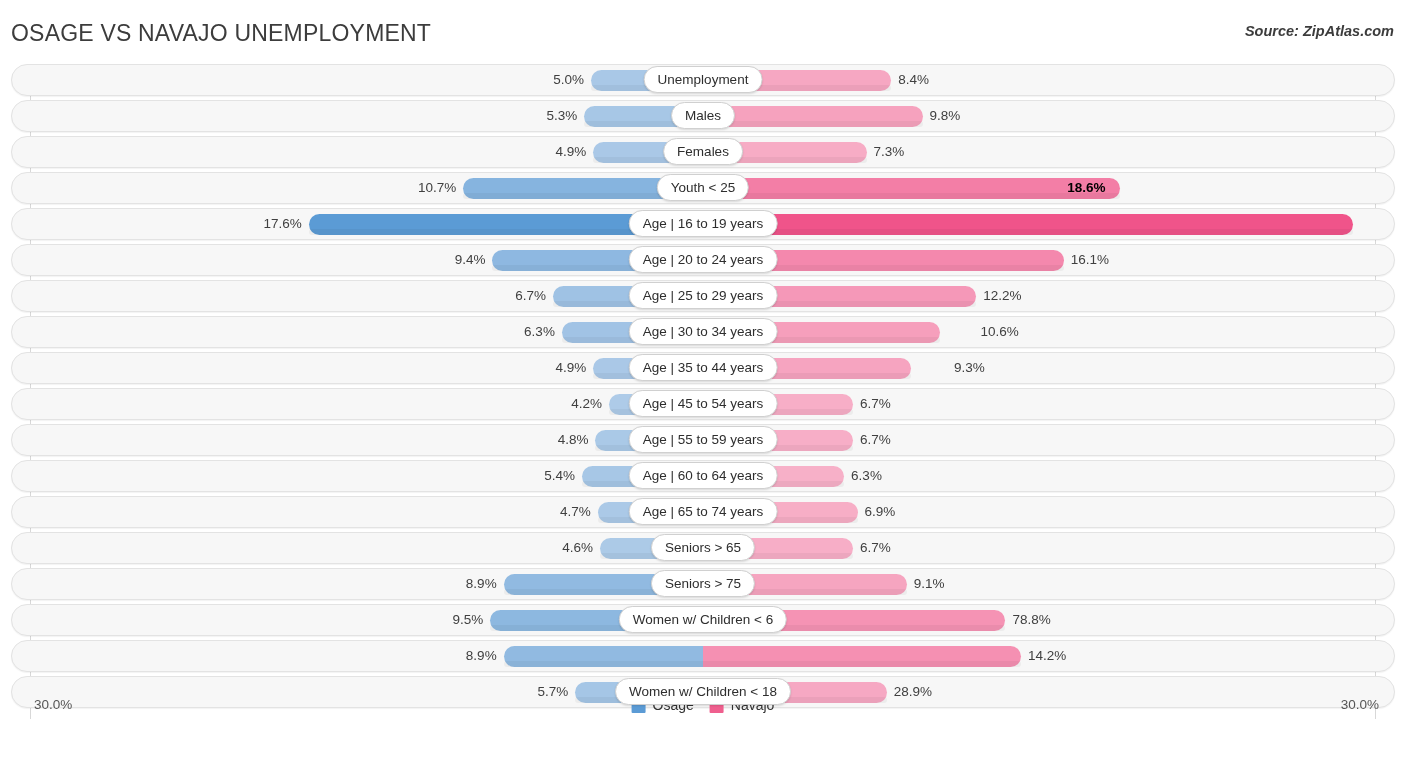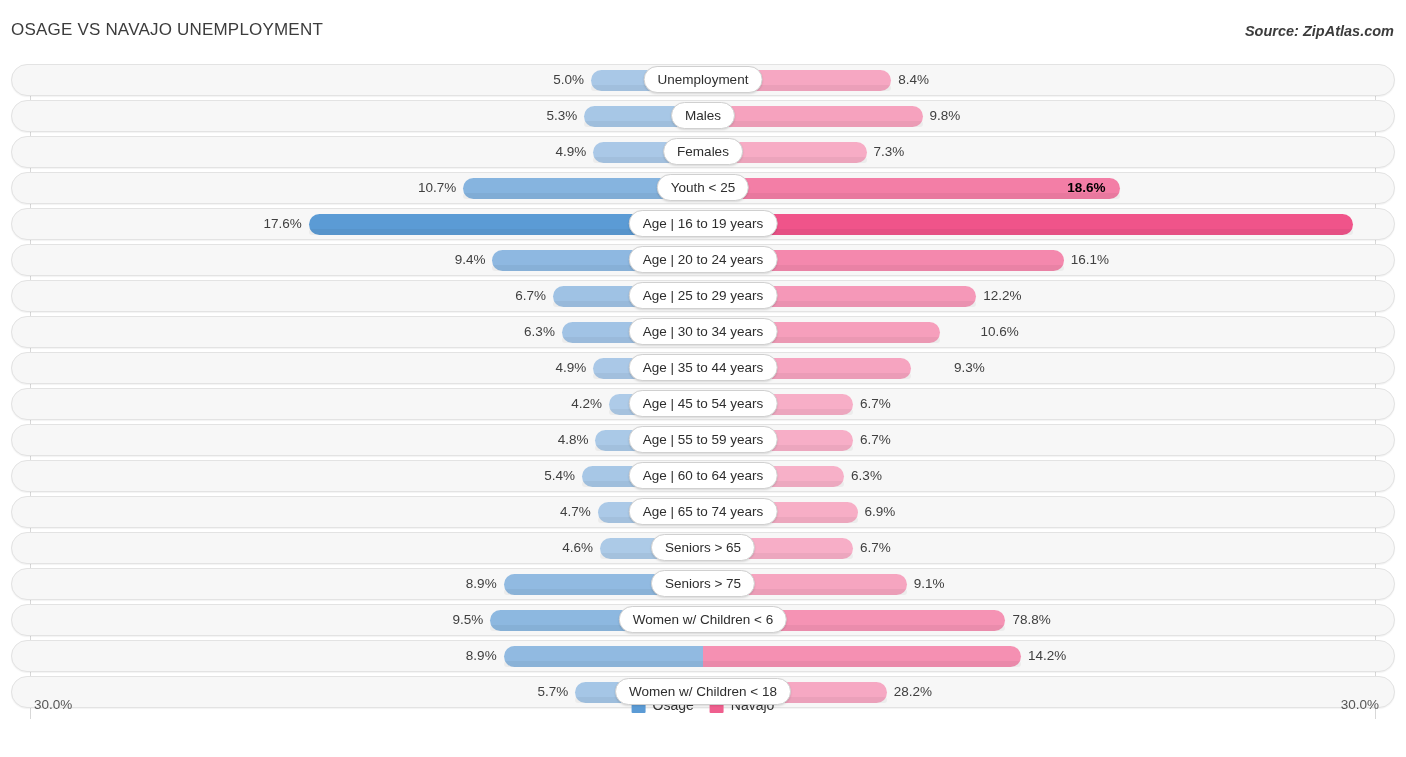--- a/index.html
+++ b/index.html
@@ -22,21 +22,21 @@
   .header {
     position: absolute;
     top: 0; left: 0;
     width: 1406px;
     height: 62px;
   }
   .chart-title {
     position: absolute;
     left: 11px;
     top: 20px;
-    font-size: 17px;
+    font-size: 23px;
     letter-spacing: .2px;
     color: #3c3c3c;
     font-weight: 400;
     white-space: nowrap;
   }
   .source {
     position: absolute;
     right: 12px;
     top: 23px;
     font-size: 14.5px;
@@ -332,21 +332,21 @@
           <div class="bar left" style="left: 503.64px; width: 199.36px; background: rgb(145, 186, 225);"></div>
           <div class="bar right" style="left: 703px; width: 318.08px; background: rgb(245, 144, 178);"></div>
           <div class="val outside-left" style="right: 909.36px;">8.9%</div>
           <div class="val outside-right" style="left: 1028.08px;">14.2%</div>
         </div>
         <div class="row">
           <div class="track"></div>
           <div class="bar left" style="left: 575.32px; width: 127.68px; background: rgb(165, 198, 230);"></div>
           <div class="bar right" style="left: 703px; width: 183.68px; background: rgb(246, 168, 195);"></div>
           <div class="val outside-left" style="right: 837.68px;">5.7%</div>
-          <div class="val outside-right" style="left: 893.68px;">28.2%</div>
+          <div class="val outside-right" style="left: 893.68px;">28.9%</div>
           <div class="pill" style="left: 703px;">Women w/ Children &lt; 18</div>
         </div>
       </div>
   </div>
 
   <div class="footer">
     <div class="axis-label left">30.0%</div>
     <div class="legend" id="legend">
         <div class="legend-item">
           <span class="swatch" style="background: rgb(91, 155, 213);"></span>

